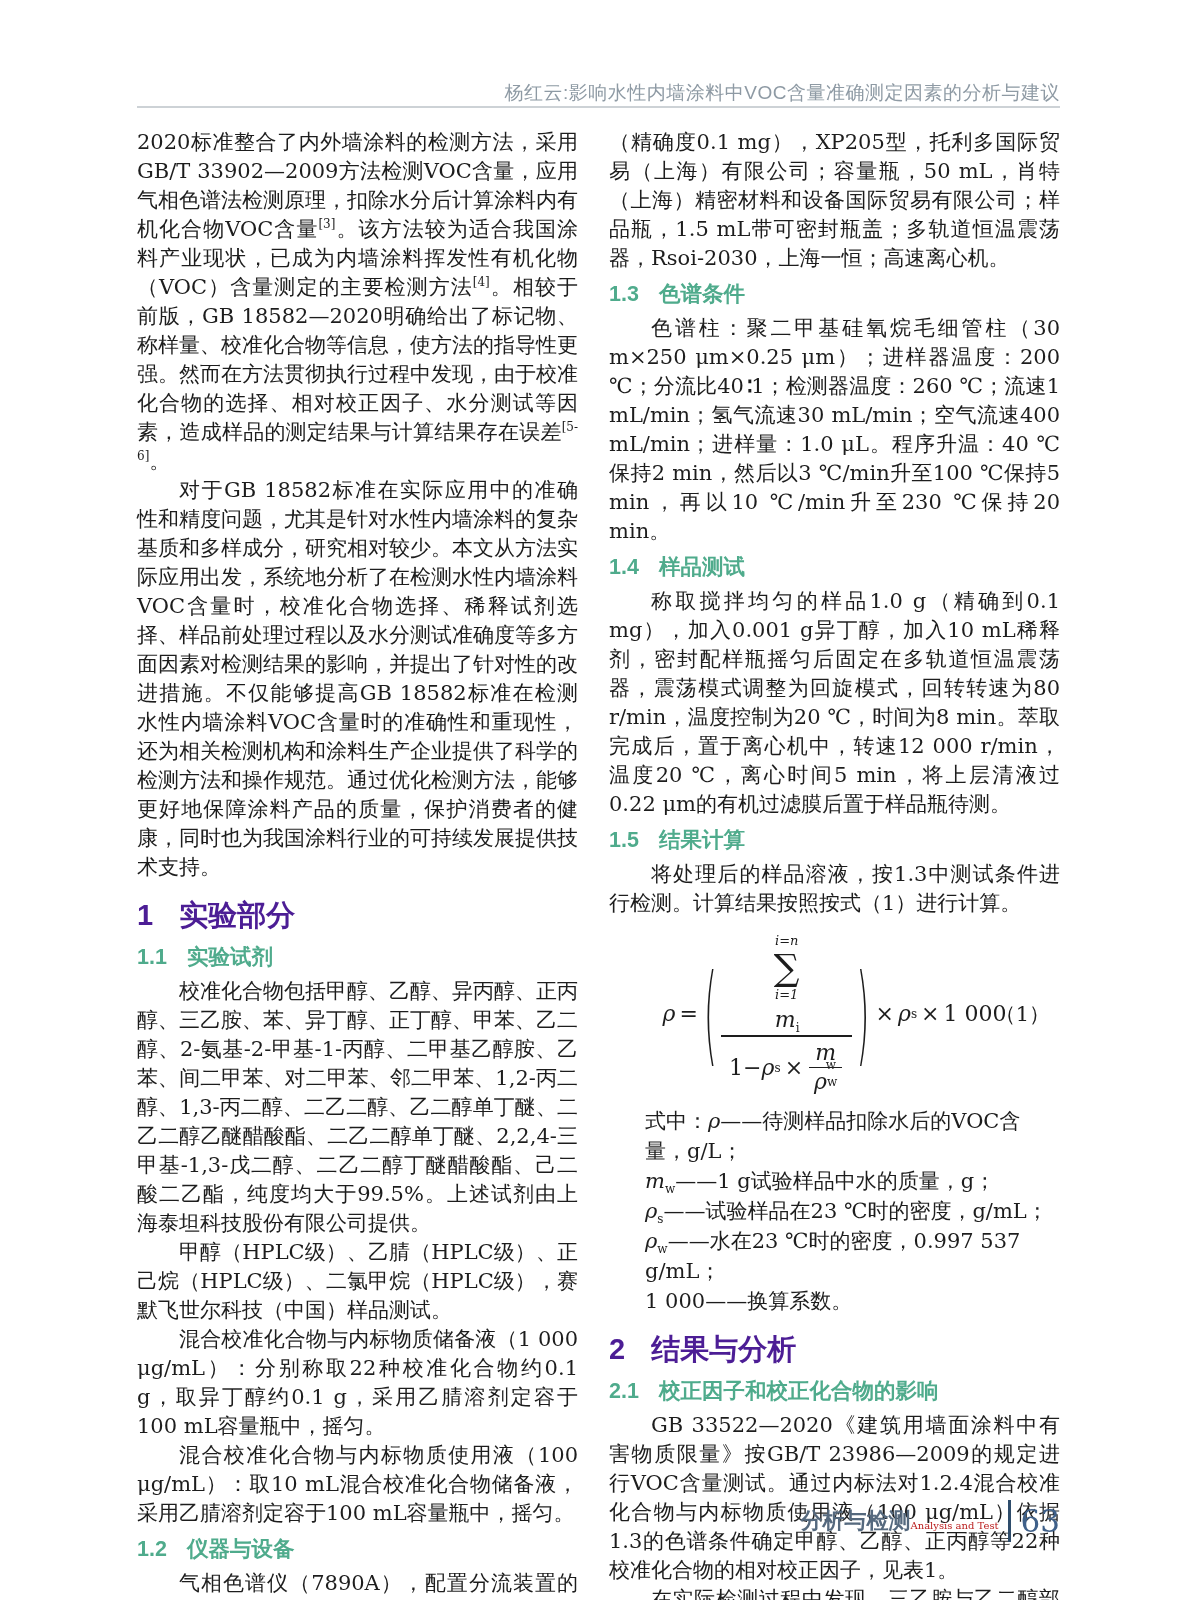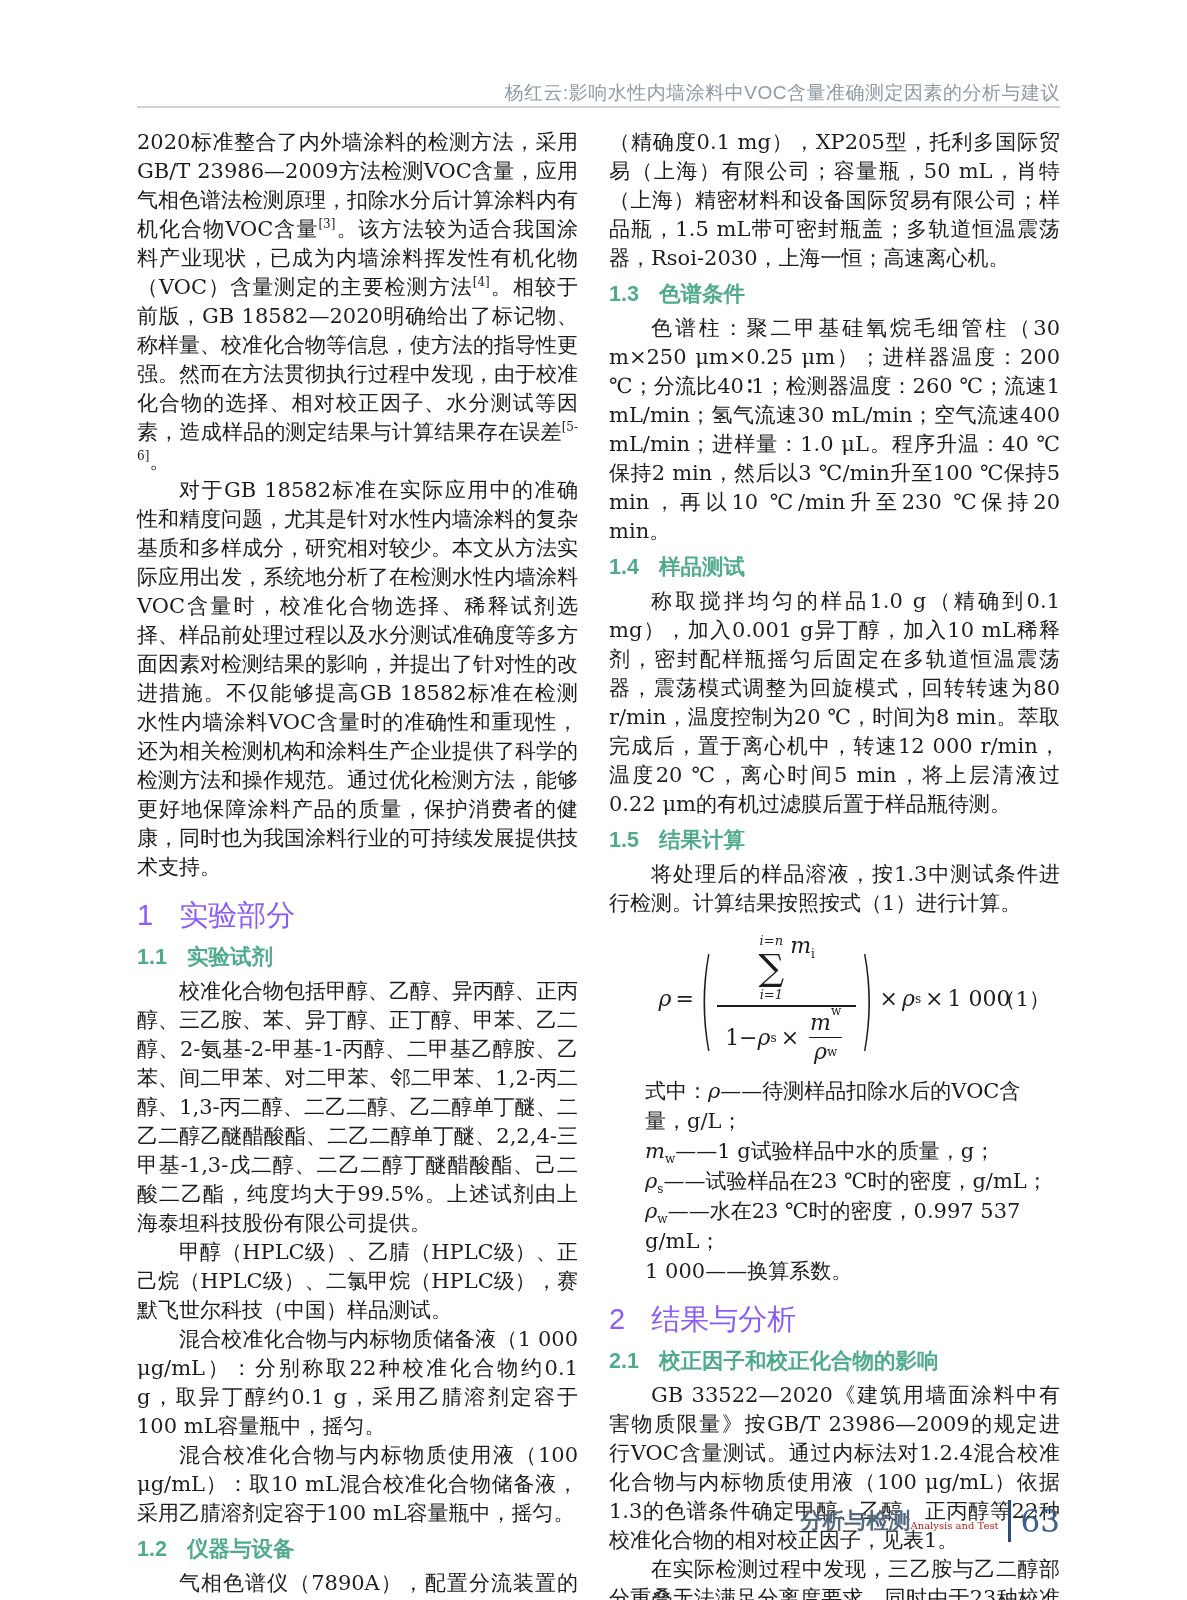--- a/index.html
+++ b/index.html
@@ -16,41 +16,41 @@
   .head-rule{position:absolute;top:106px;left:137px;right:127px;height:2px;background:#cdd2d6;}
   .col{position:absolute;top:128px;font-size:21px;line-height:29px;text-align:justify;}
   .col-left{left:137px;width:441px;}
   .col-right{left:609px;width:451px;}
   .col p{margin:0;text-indent:2em;}
   .col p.noindent{text-indent:0;}
   sup{font-size:12px;line-height:0;}
   sub{font-size:12px;line-height:0;}
   h2.sec{
     font-family:"Liberation Sans","DejaVu Sans",sans-serif;
-    font-size:29px;line-height:36px;color:#8b5cf6;margin:15px 0 9px;font-weight:normal;text-indent:0;
+    font-size:29px;line-height:36px;color:#4c1d95;margin:15px 0 9px;font-weight:bold;text-indent:0;
   }
   h2.sec .num{margin-right:26px;}
   h3.subsec{
     font-family:"Liberation Sans","DejaVu Sans",sans-serif;
     font-size:21.5px;line-height:30px;color:#4fab8c;margin:6px 0 5px;font-weight:bold;text-indent:0;
   }
   h3.subsec .num{margin-right:20px;}
   
   .formula{
     position:relative;display:flex;align-items:center;justify-content:center;
     margin:16px 0 12px;font-size:22px;line-height:24px;text-indent:0;
   }
   .formula i,.defs i{font-style:italic;font-family:"DejaVu Serif",serif;}
   .f-op{margin:0 4px;}
   .bigparen{
     display:inline-block;font-family:"DejaVu Sans",sans-serif;font-size:34px;
     transform:scaleY(3.2);transform-origin:center;margin:0 2px;font-weight:300;color:#1d1d1d;
   }
   .frac{display:inline-flex;flex-direction:column;align-items:center;vertical-align:middle;margin:0 2px;}
-  .frac>.num{display:flex;align-items:flex-start;justify-content:center;gap:6px;padding:0 8px 3px;}
+  .frac>.num{display:flex;align-items:flex-end;justify-content:center;gap:6px;padding:0 8px 3px;flex-direction:column;}
   .frac>.den{display:flex;align-items:center;justify-content:center;border-top:2px solid #1d1d1d;padding:4px 8px 0;}
   .frac.small>.num{padding:0 5px 2px;gap:0;}
   .frac.small>.den{padding:2px 5px 0;border-top:1.5px solid #1d1d1d;}
   .sumstack{display:inline-flex;flex-direction:column;align-items:center;}
   .sumstack .lim{font-size:13px;line-height:14px;font-style:italic;}
   .sumstack .sigma{font-size:36px;line-height:40px;}
   .eq-num{position:absolute;right:10px;top:50%;transform:translateY(-50%);font-size:21px;}
   .defs{margin:4px 0 0;padding-left:36px;text-indent:0;}
   .defs p{text-indent:0;line-height:30px;margin:0;text-align:left;}
   
@@ -68,21 +68,21 @@
 </style>
 </head>
 <body>
 
 <div class="page">
 
   <div class="running-head">杨红云:影响水性内墙涂料中VOC含量准确测定因素的分析与建议</div>
   <div class="head-rule"></div>
 
   <div class="col col-left">
-    <p class="noindent"><span>2020标准整合了内外墙涂料的检测方法，采用GB/T 23986—2009方法检测VOC含量，应用气相色谱法检测原理，扣除水分后计算涂料内有机化合物VOC含量</span><sup>[3]</sup><span>。该方法较为适合我国涂料产业现状，已成为内墙涂料挥发性有机化物（VOC）含量测定的主要检测方法</span><sup>[4]</sup><span>。相较于前版，GB 18582—2020明确给出了标记物、称样量、校准化合物等信息，使方法的指导性更强。然而在方法贯彻执行过程中发现，由于校准化合物的选择、相对校正因子、水分测试等因素，造成样品的测定结果与计算结果存在误差</span><sup>[5-6]</sup><span>。</span></p>
+    <p class="noindent"><span>2020标准整合了内外墙涂料的检测方法，采用GB/T 33902—2009方法检测VOC含量，应用气相色谱法检测原理，扣除水分后计算涂料内有机化合物VOC含量</span><sup>[3]</sup><span>。该方法较为适合我国涂料产业现状，已成为内墙涂料挥发性有机化物（VOC）含量测定的主要检测方法</span><sup>[4]</sup><span>。相较于前版，GB 18582—2020明确给出了标记物、称样量、校准化合物等信息，使方法的指导性更强。然而在方法贯彻执行过程中发现，由于校准化合物的选择、相对校正因子、水分测试等因素，造成样品的测定结果与计算结果存在误差</span><sup>[5-6]</sup><span>。</span></p>
     <p>对于GB 18582标准在实际应用中的准确性和精度问题，尤其是针对水性内墙涂料的复杂基质和多样成分，研究相对较少。本文从方法实际应用出发，系统地分析了在检测水性内墙涂料VOC含量时，校准化合物选择、稀释试剂选择、样品前处理过程以及水分测试准确度等多方面因素对检测结果的影响，并提出了针对性的改进措施。不仅能够提高GB 18582标准在检测水性内墙涂料VOC含量时的准确性和重现性，还为相关检测机构和涂料生产企业提供了科学的检测方法和操作规范。通过优化检测方法，能够更好地保障涂料产品的质量，保护消费者的健康，同时也为我国涂料行业的可持续发展提供技术支持。</p>
 
     <h2 class="sec"><span class="num">1</span><span>实验部分</span></h2>
     <h3 class="subsec"><span class="num">1.1</span><span>实验试剂</span></h3>
 
     <p>校准化合物包括甲醇、乙醇、异丙醇、正丙醇、三乙胺、苯、异丁醇、正丁醇、甲苯、乙二醇、2-氨基-2-甲基-1-丙醇、二甲基乙醇胺、乙苯、间二甲苯、对二甲苯、邻二甲苯、1,2-丙二醇、1,3-丙二醇、二乙二醇、乙二醇单丁醚、二乙二醇乙醚醋酸酯、二乙二醇单丁醚、2,2,4-三甲基-1,3-戊二醇、二乙二醇丁醚醋酸酯、己二酸二乙酯，纯度均大于99.5%。上述试剂由上海泰坦科技股份有限公司提供。</p>
     <p>甲醇（HPLC级）、乙腈（HPLC级）、正己烷（HPLC级）、二氯甲烷（HPLC级），赛默飞世尔科技（中国）样品测试。</p>
     <p>混合校准化合物与内标物质储备液（1 000 μg/mL）：分别称取22种校准化合物约0.1 g，取异丁醇约0.1 g，采用乙腈溶剂定容于100 mL容量瓶中，摇匀。</p>
     <p>混合校准化合物与内标物质使用液（100 μg/mL）：取10 mL混合校准化合物储备液，采用乙腈溶剂定容于100 mL容量瓶中，摇匀。</p>
 

